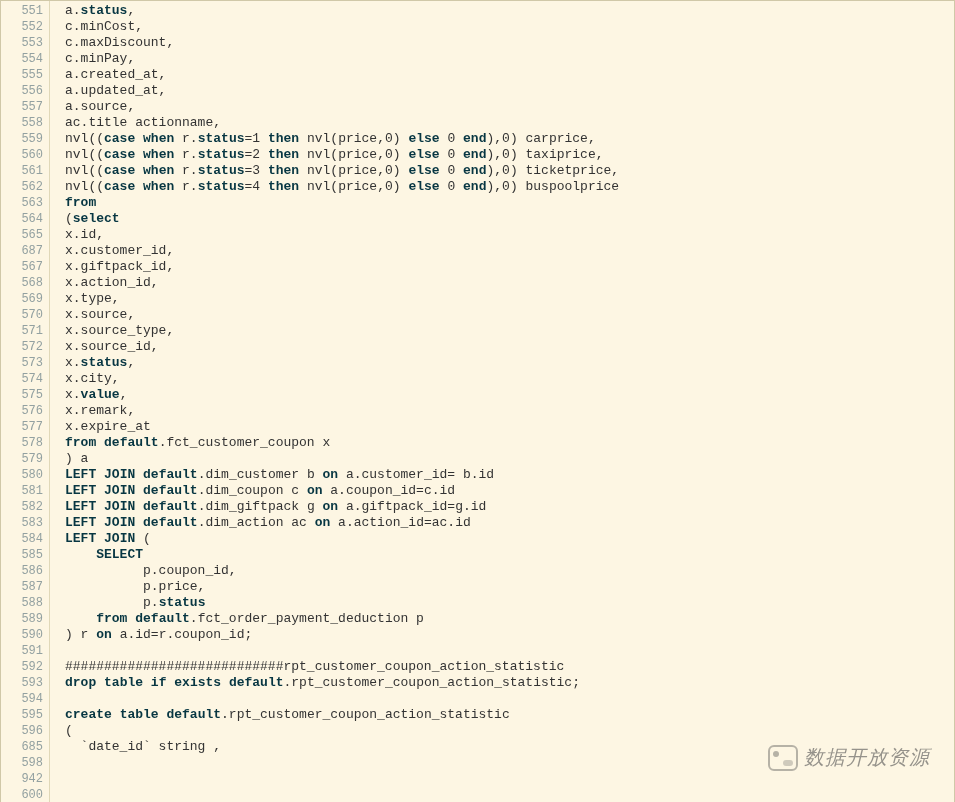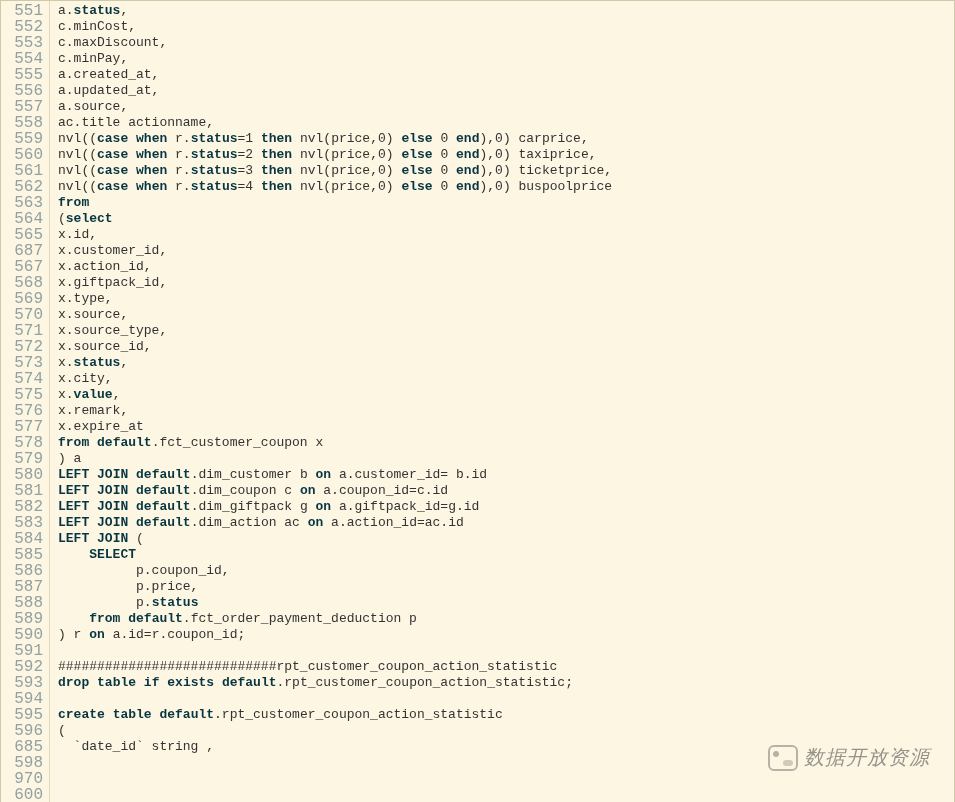--- a/index.html
+++ b/index.html
@@ -18,34 +18,35 @@
     box-sizing: border-box;
     position: relative;
   }
   .gutter {
     flex: 0 0 42px;
     background: #fdf6e3;
     border-right: 1px solid #e0d8b8;
     text-align: right;
     padding-right: 6px;
     color: #93a1a1;
-    font-size: 16px;
+    font-size: 12px;
     line-height: 16px;
     user-select: none;
     padding-top: 2px;
   }
   .gutter div { height: 16px; }
   .code {
     flex: 1;
     padding-left: 8px;
     line-height: 16px;
     font-size: 13px;
     color: #333;
     padding-top: 2px;
     overflow: hidden;
+    margin-left: 7px;
   }
   .code .line { height: 16px; white-space: pre; }
   .kw { color: #073642; font-weight: bold; }
   .num { color: #333; }
   .ident { color: #333; }
   .watermark {
     position: absolute;
     right: 24px;
     bottom: 32px;
     font-size: 20px;
@@ -124,42 +125,42 @@
       <div>589</div>
       <div>590</div>
       <div>591</div>
       <div>592</div>
       <div>593</div>
       <div>594</div>
       <div>595</div>
       <div>596</div>
       <div>685</div>
       <div>598</div>
-      <div>970</div>
+      <div>942</div>
       <div>600</div>
     </div>
   <div class="code" id="code">
       <div class="line"><span class="ident">a.</span><span class="kw">status</span><span class="ident">,</span></div>
       <div class="line"><span class="ident">c.minCost,</span></div>
       <div class="line"><span class="ident">c.maxDiscount,</span></div>
       <div class="line"><span class="ident">c.minPay,</span></div>
       <div class="line"><span class="ident">a.created_at,</span></div>
       <div class="line"><span class="ident">a.updated_at,</span></div>
       <div class="line"><span class="ident">a.source,</span></div>
       <div class="line"><span class="ident">ac.title actionname,</span></div>
       <div class="line"><span class="ident">nvl((</span><span class="kw">case</span><span class="ident"> </span><span class="kw">when</span><span class="ident"> r.</span><span class="kw">status</span><span class="ident">=</span><span class="num">1</span><span class="ident"> </span><span class="kw">then</span><span class="ident"> nvl(price,</span><span class="num">0</span><span class="ident">) </span><span class="kw">else</span><span class="ident"> </span><span class="num">0</span><span class="ident"> </span><span class="kw">end</span><span class="ident">),</span><span class="num">0</span><span class="ident">) carprice,</span></div>
       <div class="line"><span class="ident">nvl((</span><span class="kw">case</span><span class="ident"> </span><span class="kw">when</span><span class="ident"> r.</span><span class="kw">status</span><span class="ident">=</span><span class="num">2</span><span class="ident"> </span><span class="kw">then</span><span class="ident"> nvl(price,</span><span class="num">0</span><span class="ident">) </span><span class="kw">else</span><span class="ident"> </span><span class="num">0</span><span class="ident"> </span><span class="kw">end</span><span class="ident">),</span><span class="num">0</span><span class="ident">) taxiprice,</span></div>
       <div class="line"><span class="ident">nvl((</span><span class="kw">case</span><span class="ident"> </span><span class="kw">when</span><span class="ident"> r.</span><span class="kw">status</span><span class="ident">=</span><span class="num">3</span><span class="ident"> </span><span class="kw">then</span><span class="ident"> nvl(price,</span><span class="num">0</span><span class="ident">) </span><span class="kw">else</span><span class="ident"> </span><span class="num">0</span><span class="ident"> </span><span class="kw">end</span><span class="ident">),</span><span class="num">0</span><span class="ident">) ticketprice,</span></div>
       <div class="line"><span class="ident">nvl((</span><span class="kw">case</span><span class="ident"> </span><span class="kw">when</span><span class="ident"> r.</span><span class="kw">status</span><span class="ident">=</span><span class="num">4</span><span class="ident"> </span><span class="kw">then</span><span class="ident"> nvl(price,</span><span class="num">0</span><span class="ident">) </span><span class="kw">else</span><span class="ident"> </span><span class="num">0</span><span class="ident"> </span><span class="kw">end</span><span class="ident">),</span><span class="num">0</span><span class="ident">) buspoolprice</span></div>
       <div class="line"><span class="kw">from</span></div>
       <div class="line"><span class="ident">(</span><span class="kw">select</span></div>
       <div class="line"><span class="ident">x.id,</span></div>
       <div class="line"><span class="ident">x.customer_id,</span></div>
+      <div class="line"><span class="ident">x.giftpack_id,</span></div>
       <div class="line"><span class="ident">x.action_id,</span></div>
-      <div class="line"><span class="ident">x.giftpack_id,</span></div>
       <div class="line"><span class="ident">x.type,</span></div>
       <div class="line"><span class="ident">x.source,</span></div>
       <div class="line"><span class="ident">x.source_type,</span></div>
       <div class="line"><span class="ident">x.source_id,</span></div>
       <div class="line"><span class="ident">x.</span><span class="kw">status</span><span class="ident">,</span></div>
       <div class="line"><span class="ident">x.city,</span></div>
       <div class="line"><span class="ident">x.</span><span class="kw">value</span><span class="ident">,</span></div>
       <div class="line"><span class="ident">x.remark,</span></div>
       <div class="line"><span class="ident">x.expire_at</span></div>
       <div class="line"><span class="kw">from</span><span class="ident"> </span><span class="kw">default</span><span class="ident">.fct_customer_coupon x</span></div>

